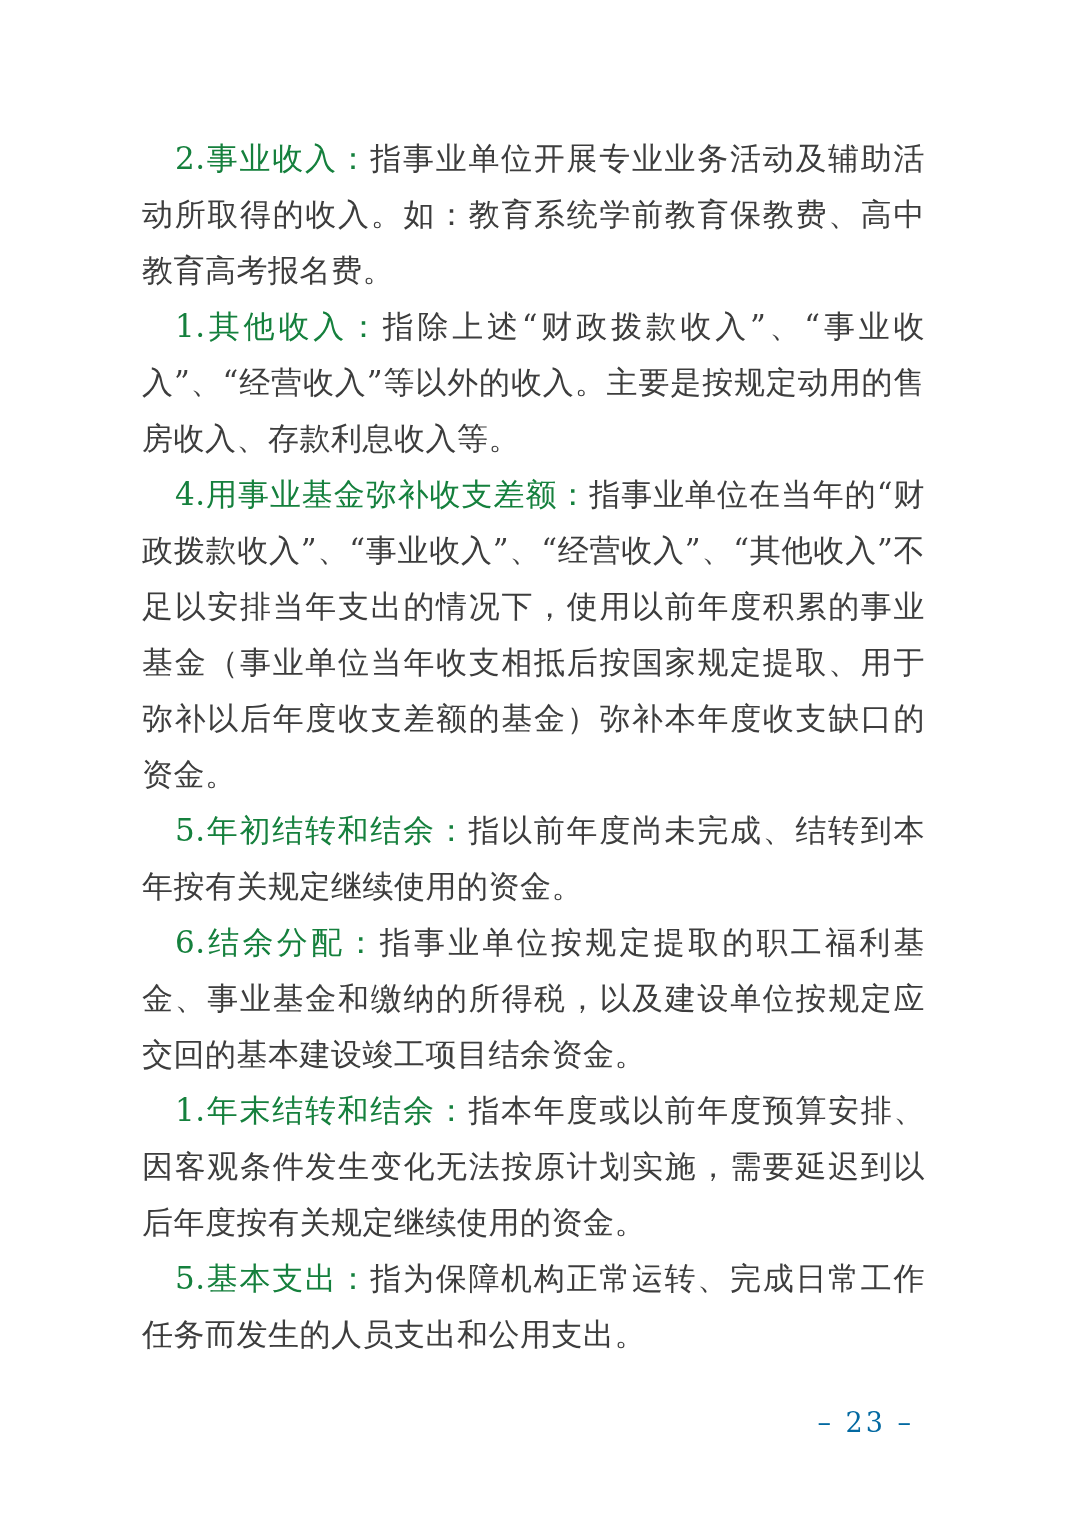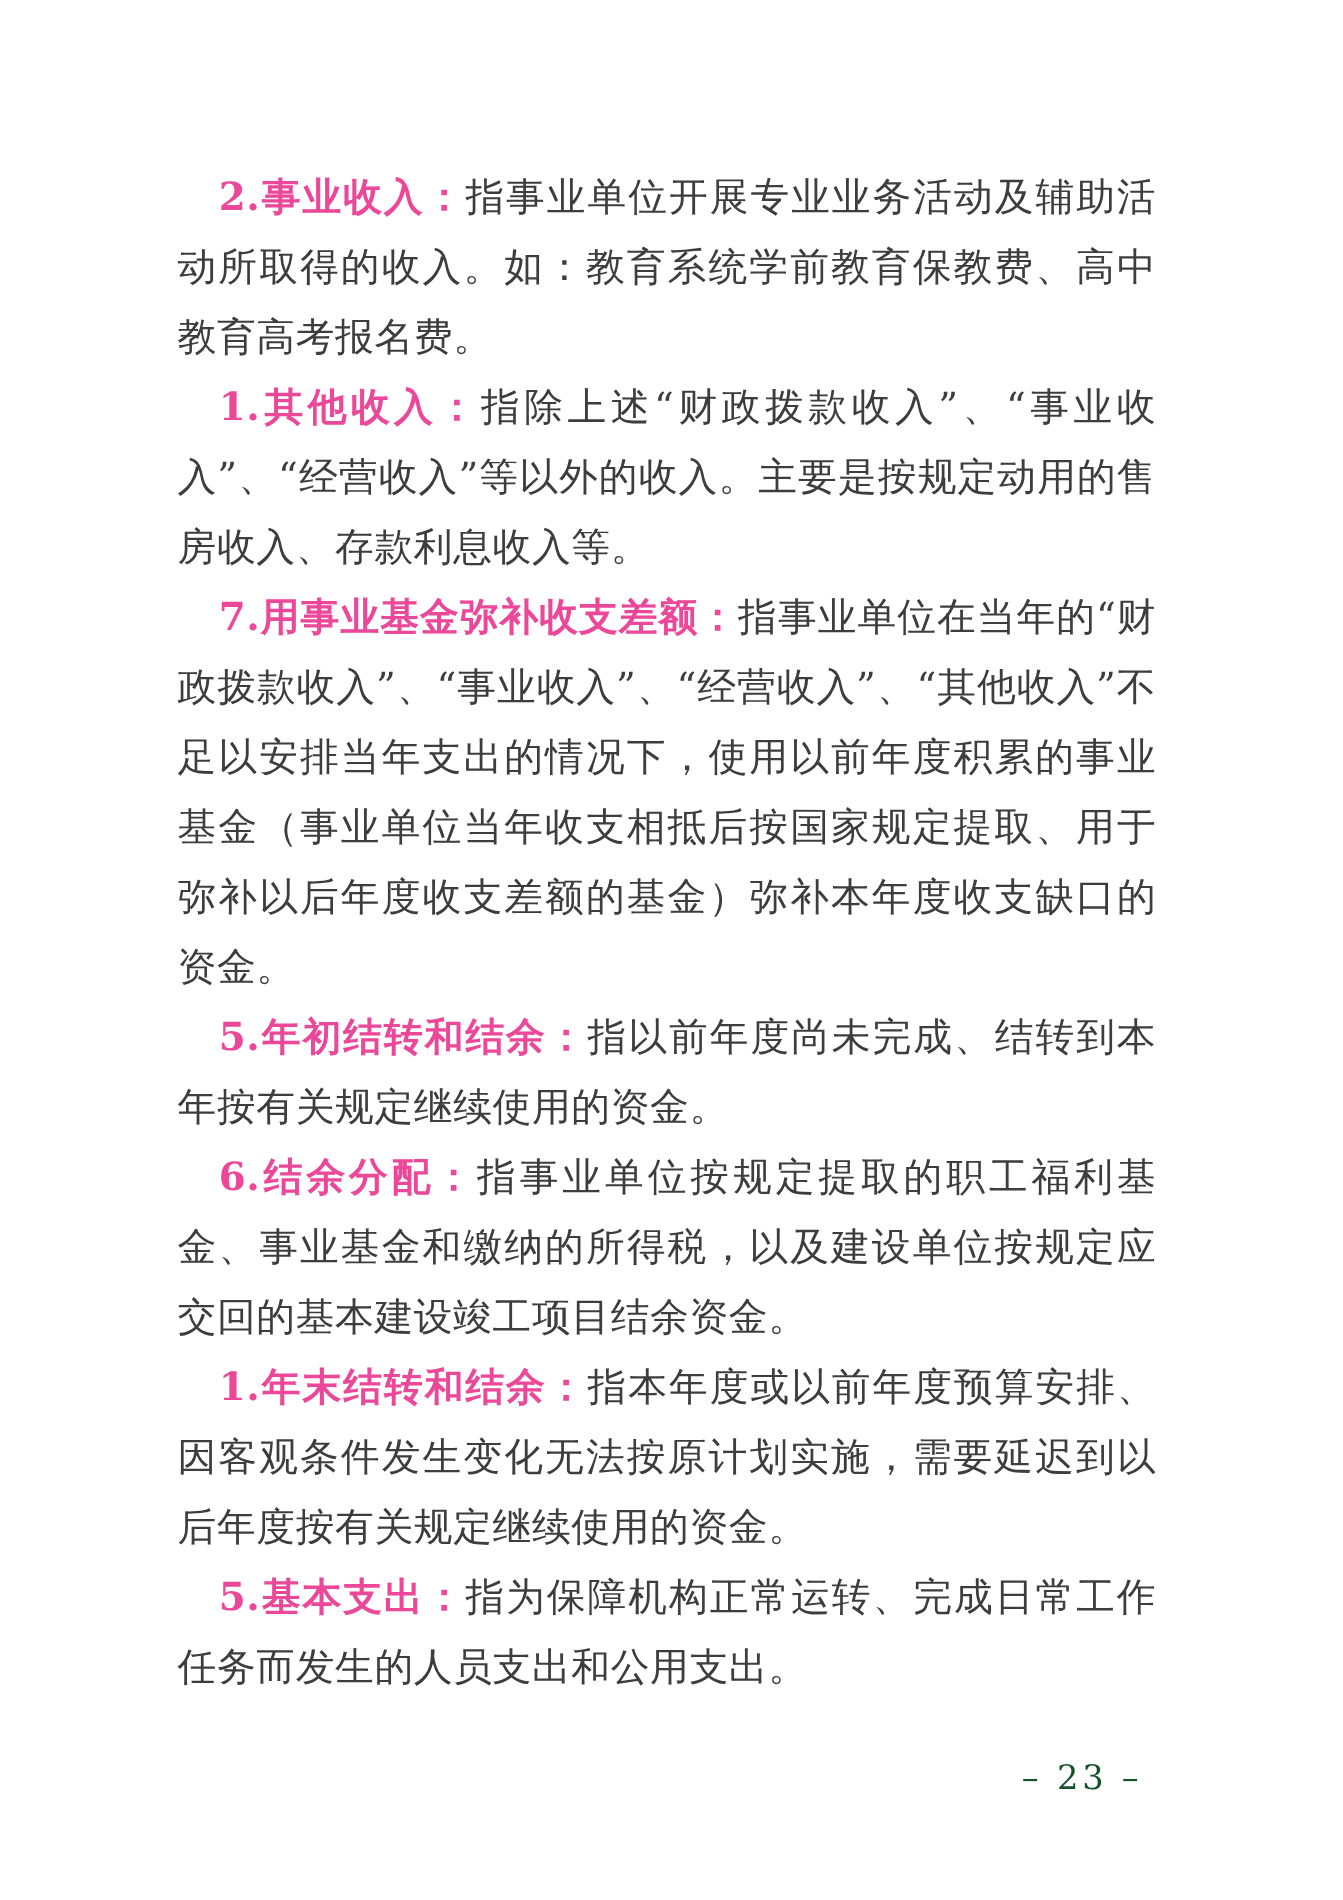--- a/index.html
+++ b/index.html
@@ -26,45 +26,45 @@
     text-align: justify;
     text-justify: inter-character;
     letter-spacing: 0.5px;
   }
   .para {
     margin: 0;
     padding: 0;
     text-indent: 33px;
   }
   .lead {
-    font-weight: bold;
-    color: #ec4899;
+    font-weight: normal;
+    color: #15803d;
   }
   .footer {
     position: absolute;
     top: 1406px;
     right: 160px;
     font-size: 27px;
     line-height: 34px;
-    color: #14532d;
+    color: #0369a1;
     letter-spacing: 3px;
     font-family: "DejaVu Serif", "Liberation Serif", serif;
   }
 </style>
 </head>
 <body>
 
 <div class="page">
   <div class="content">
 
     <p class="para"><span class="lead">2.事业收入：</span><span>指事业单位开展专业业务活动及辅助活动所取得的收入。如：教育系统学前教育保教费、高中教育高考报名费。</span></p>
 
     <p class="para"><span class="lead">1.其他收入：</span><span>指除上述“财政拨款收入”、“事业收入”、“经营收入”等以外的收入。主要是按规定动用的售房收入、存款利息收入等。</span></p>
 
-    <p class="para"><span class="lead">7.用事业基金弥补收支差额：</span><span>指事业单位在当年的“财政拨款收入”、“事业收入”、“经营收入”、“其他收入”不足以安排当年支出的情况下，使用以前年度积累的事业基金（事业单位当年收支相抵后按国家规定提取、用于弥补以后年度收支差额的基金）弥补本年度收支缺口的资金。</span></p>
+    <p class="para"><span class="lead">4.用事业基金弥补收支差额：</span><span>指事业单位在当年的“财政拨款收入”、“事业收入”、“经营收入”、“其他收入”不足以安排当年支出的情况下，使用以前年度积累的事业基金（事业单位当年收支相抵后按国家规定提取、用于弥补以后年度收支差额的基金）弥补本年度收支缺口的资金。</span></p>
 
     <p class="para"><span class="lead">5.年初结转和结余：</span><span>指以前年度尚未完成、结转到本年按有关规定继续使用的资金。</span></p>
 
     <p class="para"><span class="lead">6.结余分配：</span><span>指事业单位按规定提取的职工福利基金、事业基金和缴纳的所得税，以及建设单位按规定应交回的基本建设竣工项目结余资金。</span></p>
 
     <p class="para"><span class="lead">1.年末结转和结余：</span><span>指本年度或以前年度预算安排、因客观条件发生变化无法按原计划实施，需要延迟到以后年度按有关规定继续使用的资金。</span></p>
 
     <p class="para"><span class="lead">5.基本支出：</span><span>指为保障机构正常运转、完成日常工作任务而发生的人员支出和公用支出。</span></p>
 
   </div>

